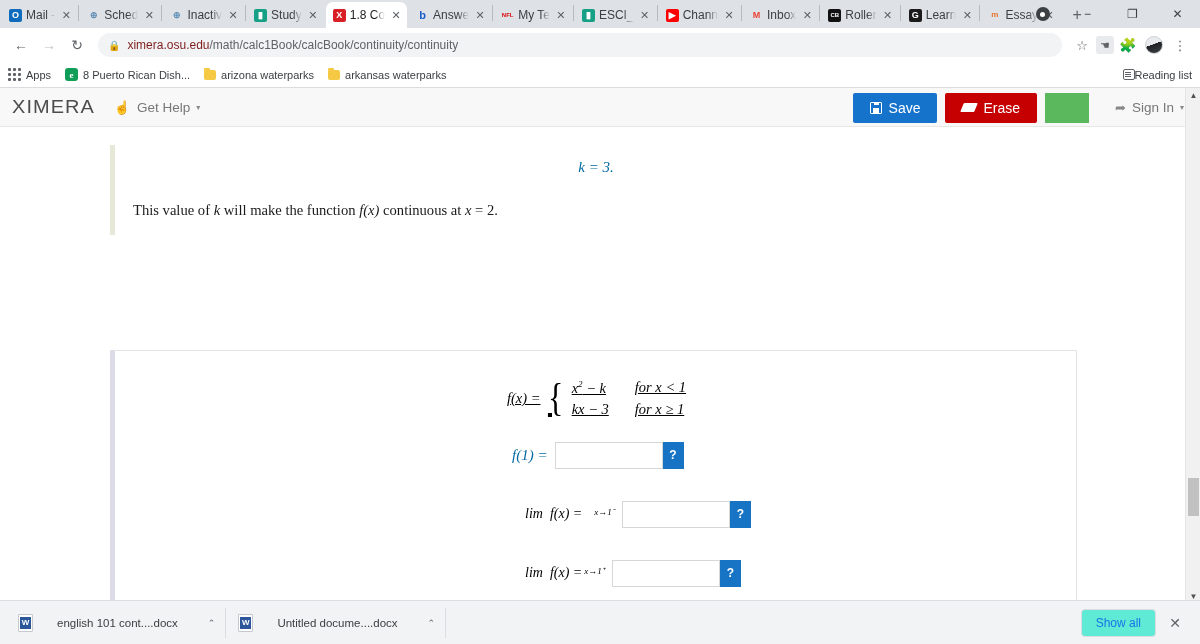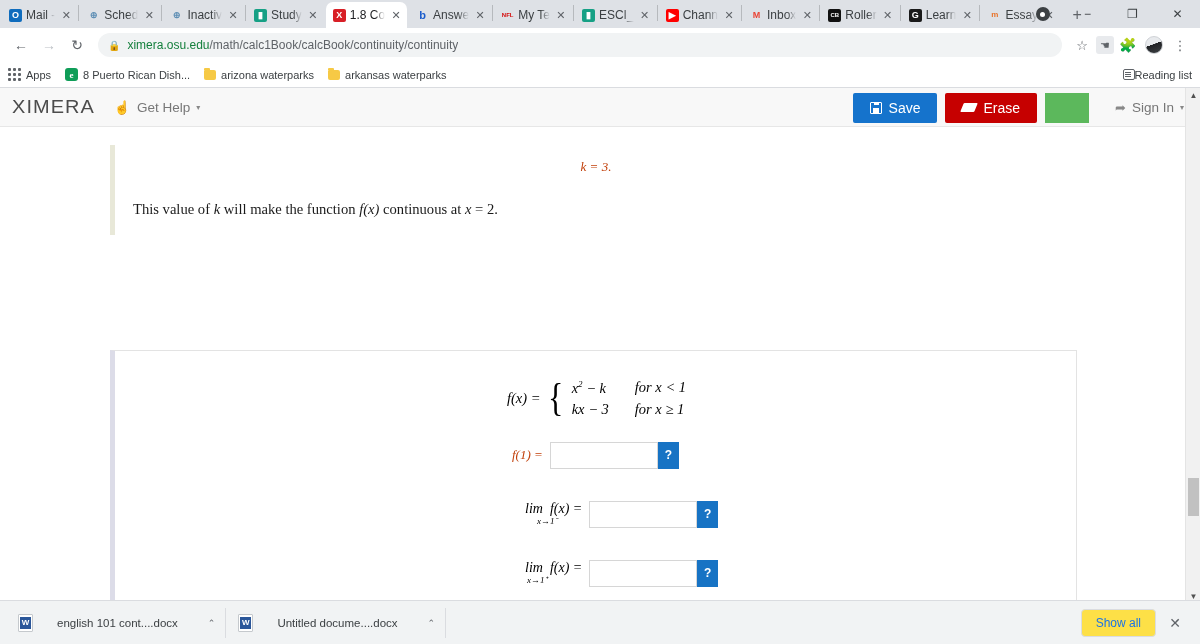--- a/index.html
+++ b/index.html
@@ -87,21 +87,21 @@
     width: 26px; height: 26px; display:flex; align-items:center; justify-content:center;
     color:#5f6368; font-size: 14px; border-radius:50%;
   }
   .navbtn.dim { color:#bdc1c6; }
   .omnibox {
     flex: 1; height: 24px; background:#f1f3f4; border-radius: 12px;
     display:flex; align-items:center; padding: 0 10px; gap:7px;
     margin: 0 6px; font-size: 12px; color: #202124;
   }
   .omnibox .urltxt { white-space:nowrap; overflow:hidden; }
-  .omnibox .urltxt .dom { color:#15803d;margin-top:16px; }
+  .omnibox .urltxt .dom { color:#7f1d1d;margin-top:16px; }
   .omnibox .urltxt .path { color:#5f6368; }
   .tb-right { display:flex; align-items:center; gap:2px; }
   .tb-icon { width: 24px; height:24px; display:flex;align-items:center;justify-content:center;
              font-size: 13px; color:#5f6368; }
   .avatar-img {
     width: 18px; height:18px; border-radius:50%;
     background: linear-gradient(160deg,#e8eaed 0%,#e8eaed 45%,#202124 46%,#3c4043 100%);
     border:1px solid #cfd2d6;
   }
 
@@ -184,48 +184,48 @@
     border-left: 5px solid #e8e8d8;
     padding: 6px 0 0 0; height: 90px;
   }
   .block-problem {
     border: 1px solid #e3e3e3;
     border-left: 5px solid #dcdce8;
     padding: 16px 20px 26px 22px;
     background:#fff;
   }
 
-  .mathline { font-family:"Liberation Serif", serif; font-size: 13px; color:#c2410c; }
+  .mathline { font-family:"Liberation Serif", serif; font-size: 15px; color:#0369a1; }
   .centered { text-align:center; }
   .it { font-style: italic; font-family:"Liberation Serif",serif; }
   .prose { font-size: 14.6px; color:#1a1a1a; line-height: 1.5; }
   .bold { font-weight: 700; font-family:"Liberation Sans", sans-serif; font-size:13.4px; }
   .smallparen { font-size: 13.3px; }
 
   
   .pw-wrap { display:flex; justify-content:center; margin-top: 12px; }
-  .pw { display:flex; align-items:center; gap:6px; font-size:14.5px; }
+  .pw { display:flex; align-items:center; gap:6px; font-size:14.5px;text-decoration:underline; }
   .brace {
     font-size: 40px; line-height: 0.75; font-family:"Liberation Serif",serif;
     font-weight: 300; transform: scaleX(0.8);
   }
   .pw-rows { display:grid; grid-template-columns: auto auto; row-gap: 4px; column-gap: 26px; }
   .pw-rows span { white-space:nowrap; }
 
   
   .ansrow { display:flex; align-items:center; justify-content:flex-start; }
   .ansbox {
     height: 27px; border: 1px solid #d6d6d6; background:#fff; margin-left: 7px;
   }
   .qmark {
     width: 21px; height: 27px; background:#1773c4; color:#fff;
     display:flex; align-items:center; justify-content:center;
     font-size: 12px; font-weight:700; font-family:"Liberation Sans",sans-serif;
   }
-  .limlabel { display:inline-flex; flex-direction:column; align-items:center; line-height:1; }
+  .limlabel { display:inline-flex; flex-direction:row; align-items:center; line-height:1; }
   .limlabel .top { font-size: 14px; }
   .limlabel .bot { font-size: 9px; margin-top: 1px; }
 
   
   .vscroll {
     position:absolute; right:0; top: 80px; width: 15px; height: 516px;
     background:#f1f1f1; border-left:1px solid #e4e4e4;
   }
   .vscroll .arrow { width:15px;height:15px;display:flex;align-items:center;justify-content:center;
                     font-size:8px;color:#505050; }
@@ -251,21 +251,21 @@
   }
   .docx-ico:before{
     content:"W"; position:absolute; left:1px; top:2px; width:11px; height:12px;
     background:#2b579a; color:#fff; font-size:8px; font-weight:700;
     display:flex;align-items:center;justify-content:center;
     font-family:"Liberation Sans",sans-serif;
   }
   .dl-caret { font-size: 9px; color:#5f6368; margin-left: 6px; }
   .dl-right { margin-left:auto; display:flex; align-items:center; gap: 8px; padding-right: 8px; }
   .showall {
-    border:1px solid #dadce0; border-radius:4px; background:#fde047;
+    border:1px solid #dadce0; border-radius:4px; background:#5eead4;
     color:#1a73e8; font-size: 12px; padding: 6px 14px;
   }
   .dl-close { font-size: 14px; color:#5f6368; width:22px;text-align:center; }
 </style>
 </head>
 <body>
 
 <div class="browser">
 
   <div class="tabstrip">

